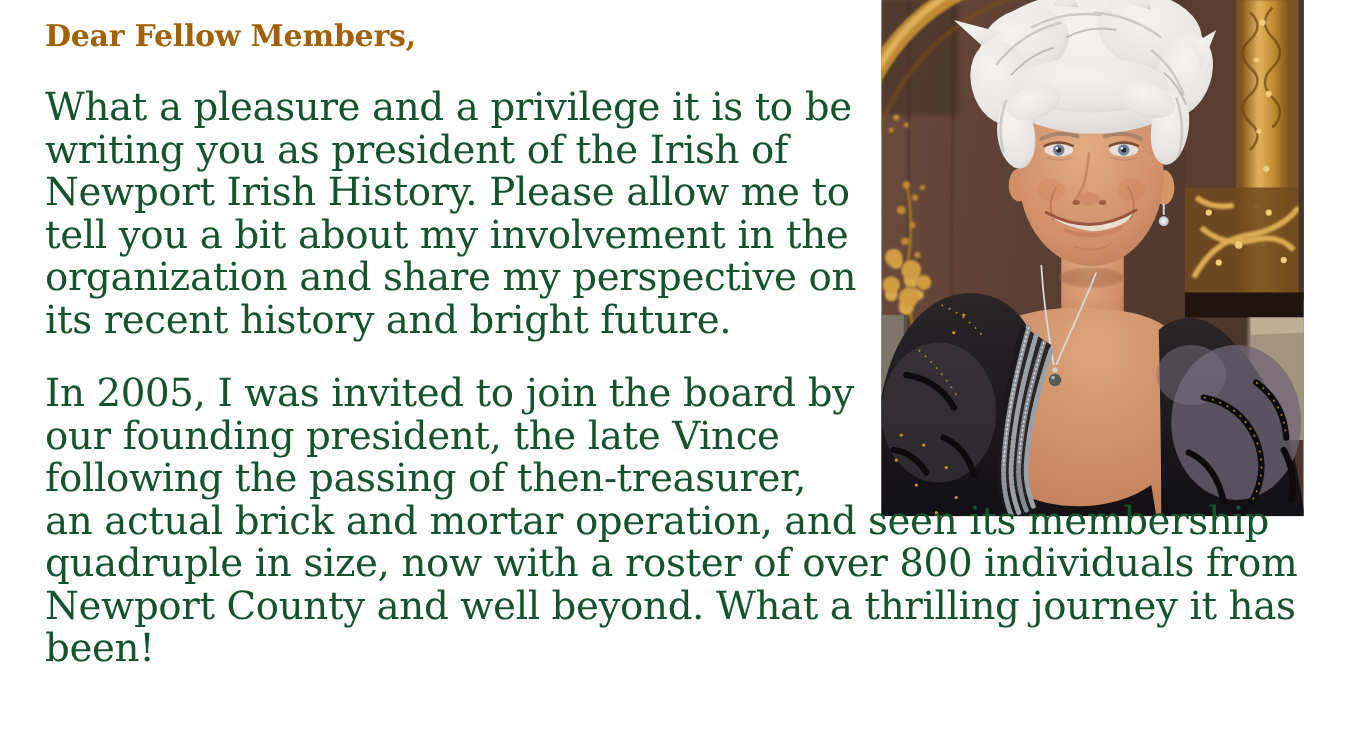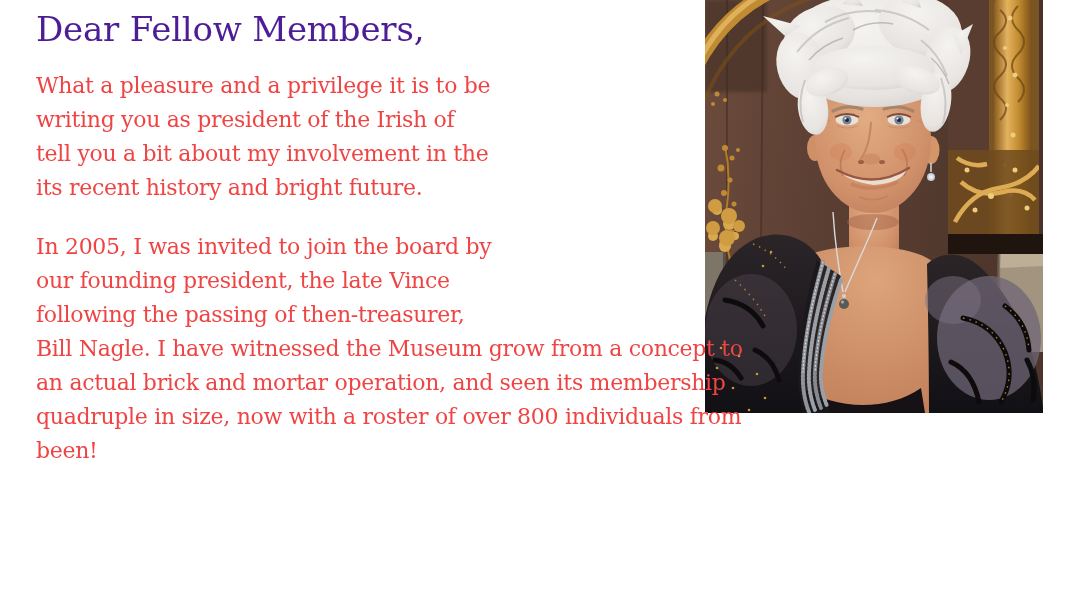--- a/index.html
+++ b/index.html
@@ -9,32 +9,32 @@
     position: relative;
     overflow: hidden;
     font-family: "DejaVu Serif", "Liberation Serif", serif;
   }
   .content {
     position: absolute;
     left: 36px; top: 10px;
     width: 1010px;
   }
   h1.salutation {
-    font-size: 34px;
+    font-size: 24px;
     line-height: 38px;
     margin: 0 0 21px 0;
-    font-weight: normal;
-    color: #4c1d95;
+    font-weight: bold;
+    color: #a16207;
     letter-spacing: -0.2px;
   }
   p.para {
     margin: 0 0 20px 0;
-    font-size: 22px;
+    font-size: 31px;
     line-height: 34px;
-    color: #ef4444;
+    color: #14532d;
     letter-spacing: -0.3px;
   }
   p.para:last-child { margin-bottom: 0; margin-top: 25px; }
   .ln { display: block; white-space: nowrap; }
   figure.portrait {
     position: absolute;
     left: 705px; top: 0;
     width: 338px; height: 413px;
     margin: 0; padding: 0;
   }
@@ -339,28 +339,30 @@
       </g>
     </svg>
   </figure>
 
   <div class="content">
     <h1 class="salutation">Dear Fellow Members,</h1>
 
     <p class="para">
       <span class="ln">What a pleasure and a privilege it is to be</span>
       <span class="ln">writing you as president of the Irish of</span>
+      <span class="ln">Newport Irish History. Please allow me to</span>
       <span class="ln">tell you a bit about my involvement in the</span>
+      <span class="ln">organization and share my perspective on</span>
       <span class="ln">its recent history and bright future.</span>
     </p>
 
     <p class="para">
       <span class="ln">In 2005, I was invited to join the board by</span>
       <span class="ln">our founding president, the late Vince</span>
       <span class="ln">following the passing of then-treasurer,</span>
-      <span class="ln">Bill Nagle. I have witnessed the Museum grow from a concept to</span>
       <span class="ln">an actual brick and mortar operation, and seen its membership</span>
       <span class="ln">quadruple in size, now with a roster of over 800 individuals from</span>
+      <span class="ln">Newport County and well beyond. What a thrilling journey it has</span>
       <span class="ln">been!</span>
     </p>
   </div>
 
 </div>
 
 </body></html>

